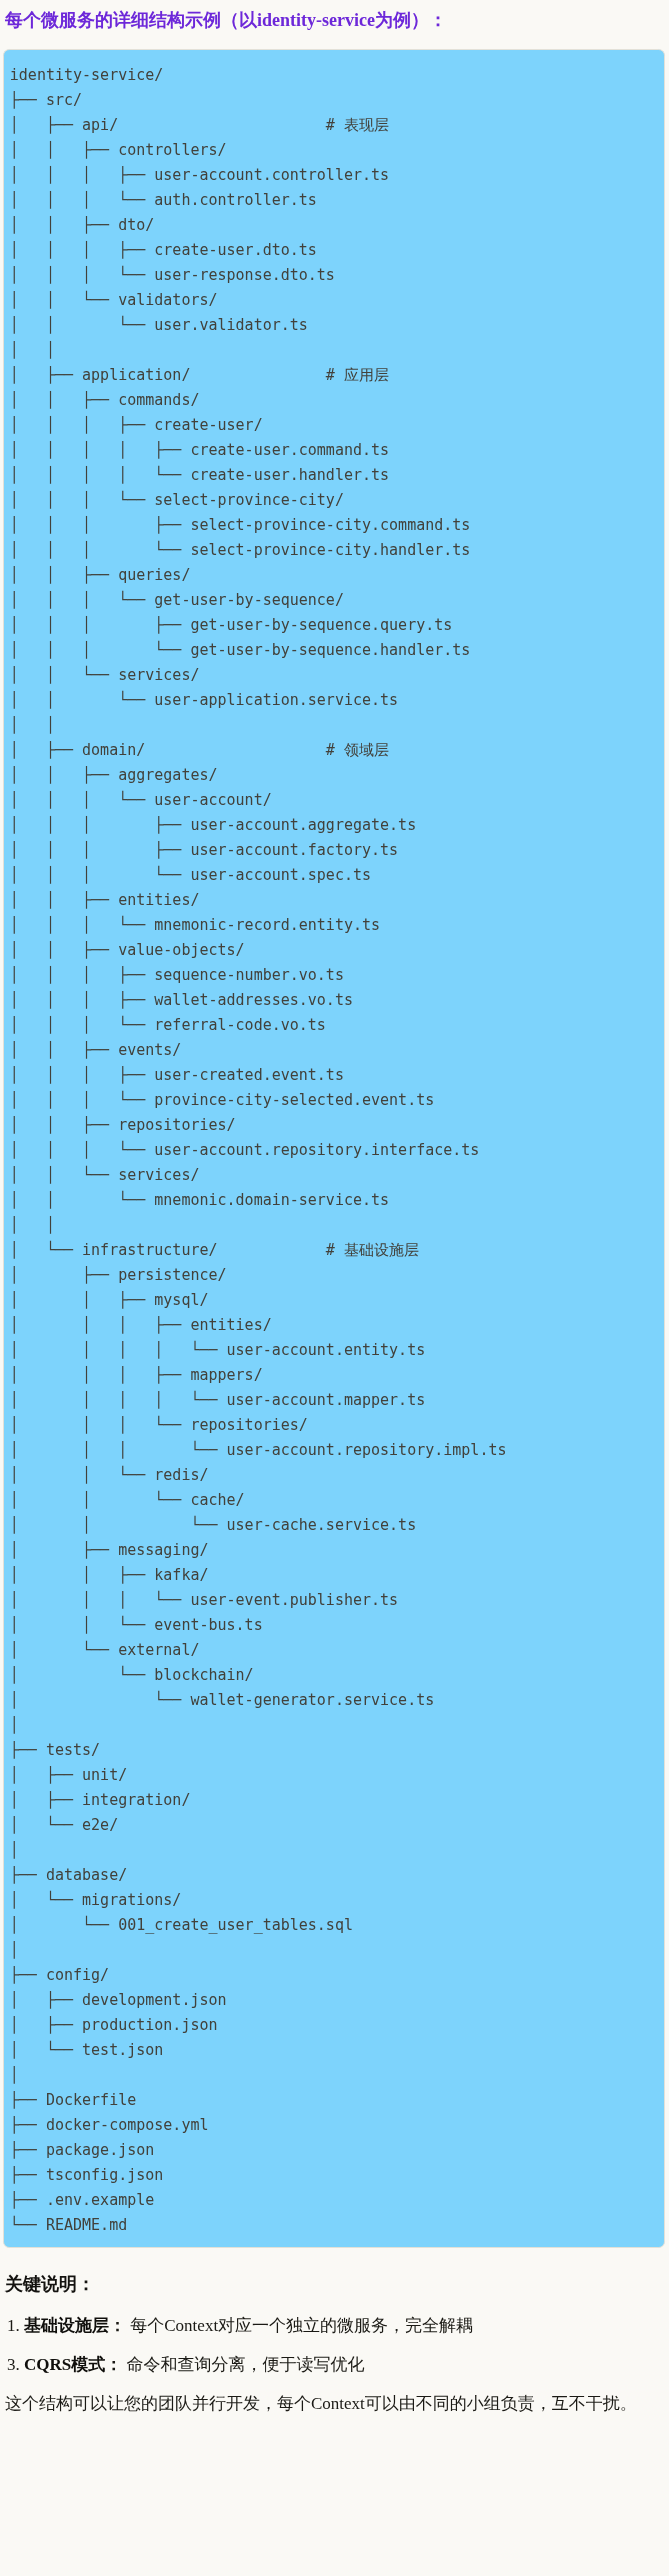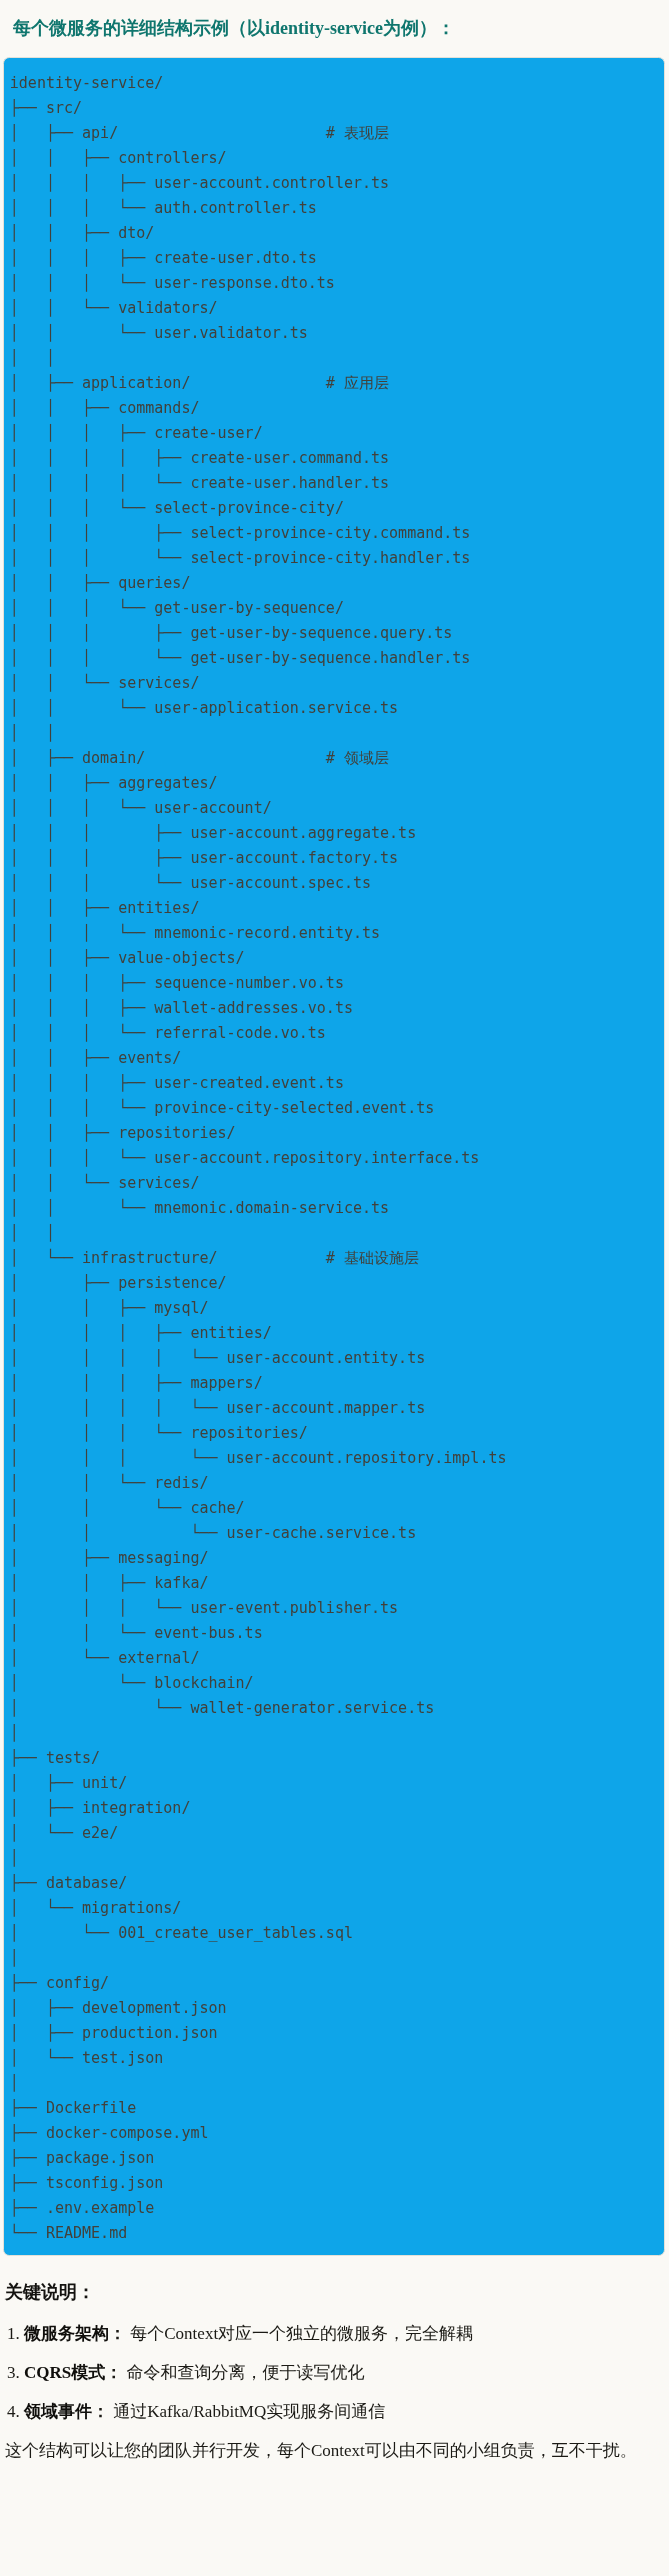--- a/index.html
+++ b/index.html
@@ -14,28 +14,28 @@
     padding-bottom: 11.3px;
     box-sizing: border-box;
   }
   .page {
     padding: 8.1px 5px 0 5px;
   }
   .page-title {
     font-size: 18px;
     line-height: 24px;
     font-weight: 700;
-    color: #0f766e;
-    margin: 8px;
+    color: #6d28d9;
+    margin: 0;
   }
   .code-block {
     margin: 17px 0 0 -2.5px;
     width: 662px;
     box-sizing: border-box;
-    background: #0ea5e9;
+    background: #7dd3fc;
     border: 0.6px solid #e3e1d8;
     border-radius: 6.3px;
     padding: 13px 6.3px 9.4px 6.3px;
     overflow: hidden;
   }
   .code-block pre {
     margin: 0;
     font-family: "DejaVu Sans Mono", "Liberation Mono", monospace;
     font-size: 15px;
     line-height: 25px;
@@ -176,34 +176,30 @@
 ├── tsconfig.json
 ├── .env.example
 └── README.md</pre>
   </div>
 
   <div class="notes">
     <h2 class="notes-heading">关键说明：</h2>
 
     <div class="notes-list">
   <div class="note-item">
-    <span class="num">1.</span><span class="term">微服务架构</span><span class="colon">：</span>
+    <span class="num">1.</span><span class="term">基础设施层</span><span class="colon">：</span>
     <span class="txt">每个Context对应一个独立的微服务，完全解耦</span>
   </div>
 
 
   <div class="note-item">
     <span class="num">3.</span><span class="term">CQRS模式</span><span class="colon">：</span>
     <span class="txt">命令和查询分离，便于读写优化</span>
   </div>
 
-  <div class="note-item">
-    <span class="num">4.</span><span class="term">领域事件</span><span class="colon">：</span>
-    <span class="txt">通过Kafka/RabbitMQ实现服务间通信</span>
-  </div>
 
 
 </div>
 
     <p class="closing-paragraph">这个结构可以让您的团队并行开发，每个Context可以由不同的小组负责，互不干扰。</p>
   </div>
 
 </div>
 
 

